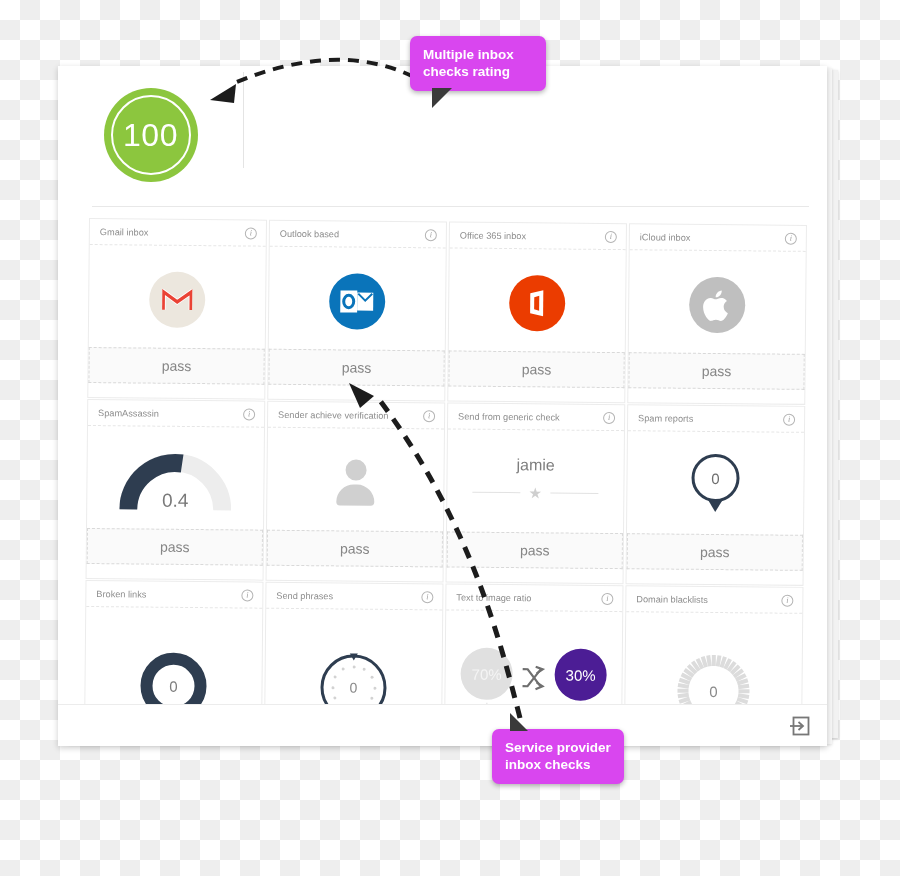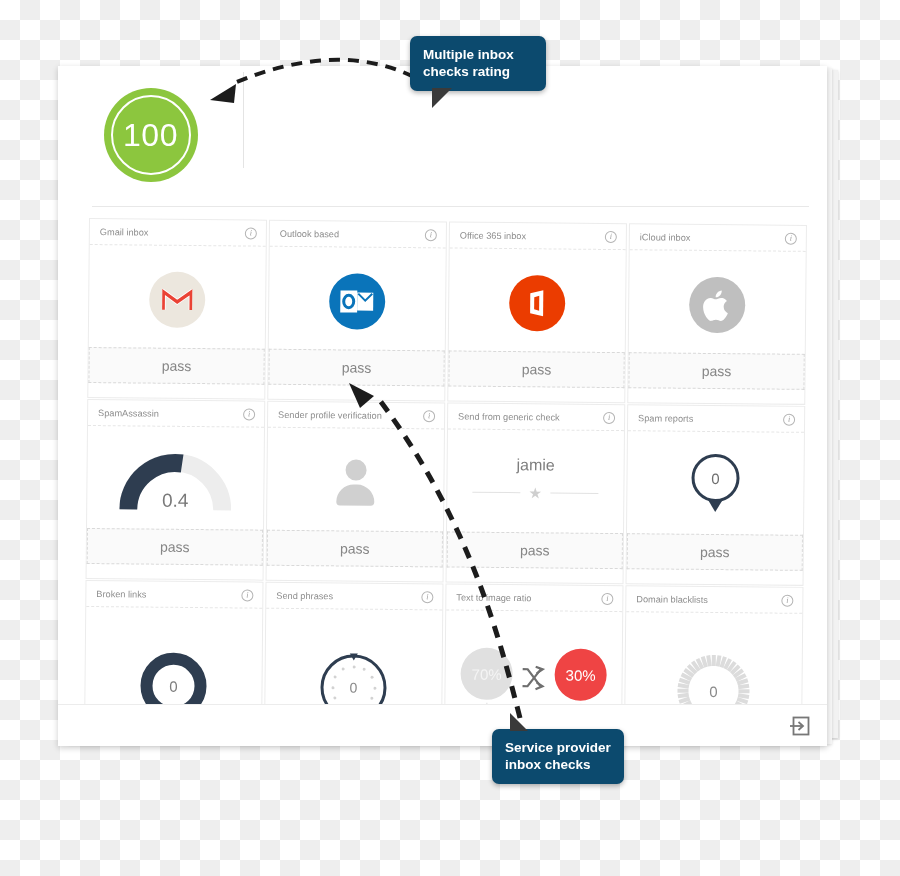--- a/index.html
+++ b/index.html
@@ -274,21 +274,21 @@
 
   
   .ratio-row { display: flex; align-items: center; gap: 8px; }
   .ratio-col { display: flex; flex-direction: column; align-items: center; }
   .ratio-bubble {
     width: 52px; height: 52px; border-radius: 50%;
     display: flex; align-items: center; justify-content: center;
     font-size: 15px; font-weight: 300;
   }
   .ratio-text-bubble { background: #e0e0e0; color: #f4f4f4; }
-  .ratio-image-bubble { background: #ef4444; color: #ffffff; }
+  .ratio-image-bubble { background: #4c1d95; color: #ffffff; }
   .ratio-label { font-size: 8.6px; color: #a8a8a8; margin-top: 10px; }
   .ratio-tick { width: 1px; height: 7px; background: #dcdcdc; margin-top: 3px; }
   .shuffle { width: 26px; height: 26px; }
 
   
   .dotted-ring { width: 72px; height: 72px; position: relative; }
   .dotted-ring .tick {
     position: absolute; left: 50%; top: 0;
     width: 4px; height: 11px; margin-left: -2px;
     background: #dcdcdc;
@@ -307,21 +307,21 @@
     border-top: 1px solid #ececec;
     display: flex; align-items: center; justify-content: flex-end;
     padding-right: 16px;
     background: #fff;
   }
   .enter-icon { width: 22px; height: 22px; }
 
   
   .callout {
     position: absolute;
-    background: #0c4a6e;
+    background: #d946ef;
     color: #ffffff;
     border-radius: 7px;
     padding: 10px 13px;
     font-size: 13.5px;
     line-height: 1.28;
     font-weight: 700;
     box-shadow: 0 2px 5px rgba(0,0,0,.3);
     z-index: 40;
   }
   .callout-top { left: 410px; top: 36px; width: 136px; }
@@ -458,21 +458,21 @@
             </svg>
             <span class="gauge-value">0.4</span>
           </div>
         </div>
         <div class="status-pill" style="width:100%;">pass</div>
       </div>
     </div>
 
     <div class="card">
       <div class="card-head">
-        <span class="card-title">Sender profile verification</span>
+        <span class="card-title">Sender achieve verification</span>
         <span class="info-icon">i</span>
       </div>
       <div class="card-body">
         <div style="flex:1;display:flex;align-items:center;">
           <div class="avatar-icon">
             <div class="avatar-head"></div>
             <div class="avatar-body"></div>
           </div>
         </div>
         <div class="status-pill" style="width:100%;">pass</div>

